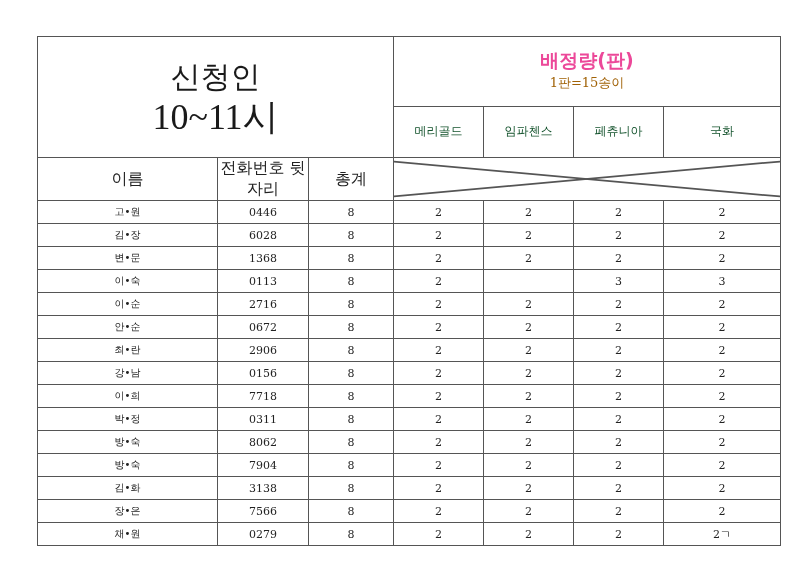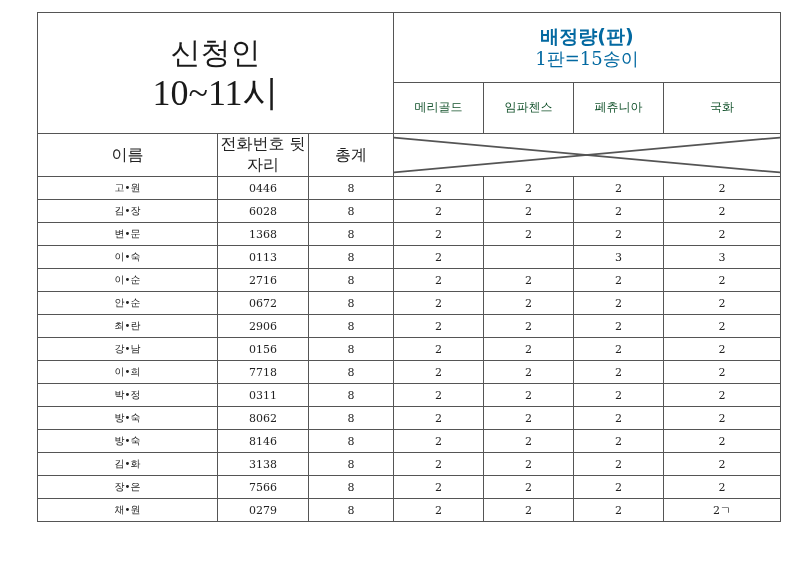--- a/index.html
+++ b/index.html
@@ -11,21 +11,21 @@
       width: 800px;
       height: 565px;
       position: relative;
       overflow: hidden;
       font-family: "DejaVu Serif", "Liberation Serif", serif;
       color: #222;
     }
     .sheet {
       position: absolute;
       left: 37px;
-      top: 12px;
+      top: 36px;
       width: 743px;
       height: 490px;
     }
     table.grid {
       border-collapse: collapse;
       width: 743px;
       table-layout: fixed;
     }
     table.grid td, table.grid th {
       border: 1px solid #555;
@@ -52,23 +52,23 @@
     .alloc-title-cell {
       height: 68px;
     }
     .alloc-title {
       font-size: 19px;
       line-height: 24px;
       font-family: "DejaVu Sans", "Liberation Sans", sans-serif;
       font-weight: bold;
     }
     .alloc-note {
-      font-size: 18px;
+      font-size: 13px;
       line-height: 22px;
-      color: #0369a1;
+      color: #a16207;
       text-align: center;
     }
     .flower-head {
       height: 50px;
       font-size: 12px;
       font-family: "DejaVu Sans", "Liberation Sans", sans-serif;
       color: #14532d;
     }
     .col-head {
       height: 24px;
@@ -111,21 +111,21 @@
       <col style="width:90px">
       <col style="width:117px">
     </colgroup>
     <tbody>
       <tr>
         <td class="title-cell" colspan="3" rowspan="2">
           <div class="title-main">신청인</div>
           <div class="title-sub">10~11시</div>
         </td>
         <td class="alloc-title-cell" colspan="4">
-          <div class="alloc-title" id="alloc-title" style="color: #0369a1;">배정량(판)</div>
+          <div class="alloc-title" id="alloc-title" style="color: #ec4899;">배정량(판)</div>
           <div class="alloc-note">1판=15송이</div>
         </td>
       </tr>
       <tr>
         <td class="flower-head">메리골드</td>
         <td class="flower-head">임파첸스</td>
         <td class="flower-head">페츄니아</td>
         <td class="flower-head">국화</td>
       </tr>
       <tr>
@@ -246,21 +246,21 @@
     <td>8062</td>
     <td>8</td>
     <td>2</td>
     <td>2</td>
     <td>2</td>
     <td>2</td>
   </tr>
 
   <tr class="row">
     <td class="name">방•숙</td>
-    <td>8146</td>
+    <td>7904</td>
     <td>8</td>
     <td>2</td>
     <td>2</td>
     <td>2</td>
     <td>2</td>
   </tr>
 
   <tr class="row">
     <td class="name">김•화</td>
     <td>3138</td>

